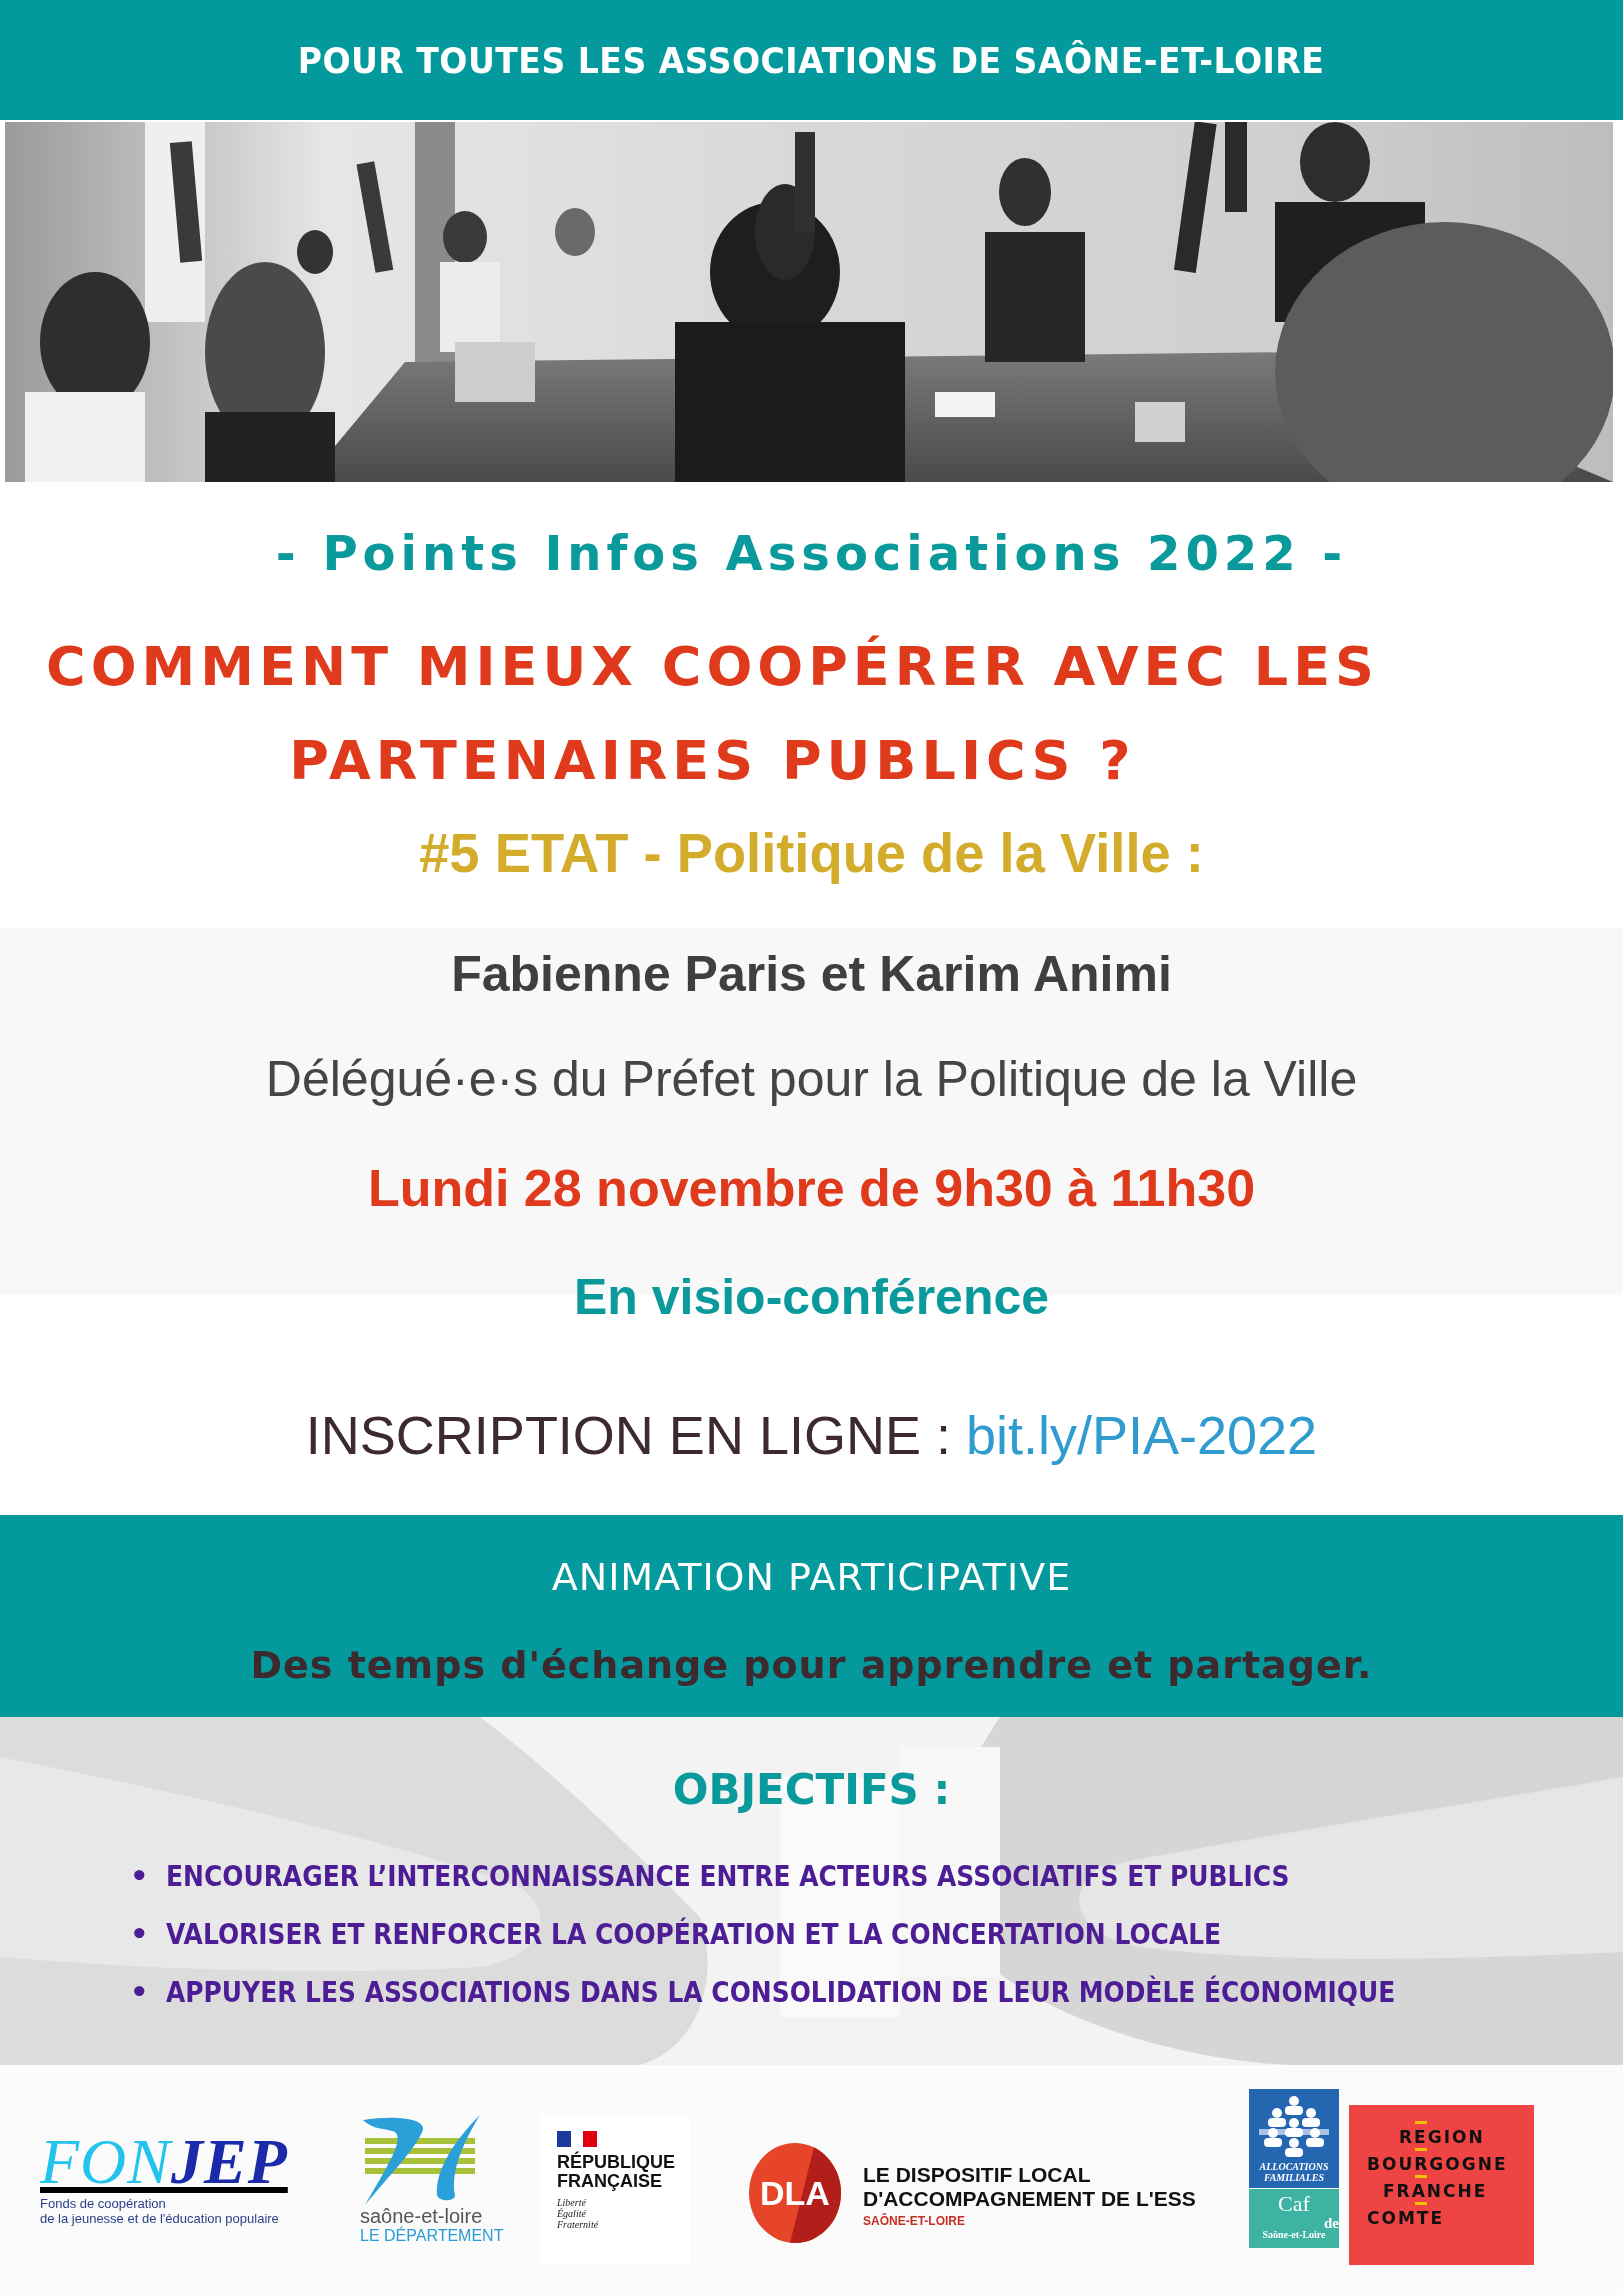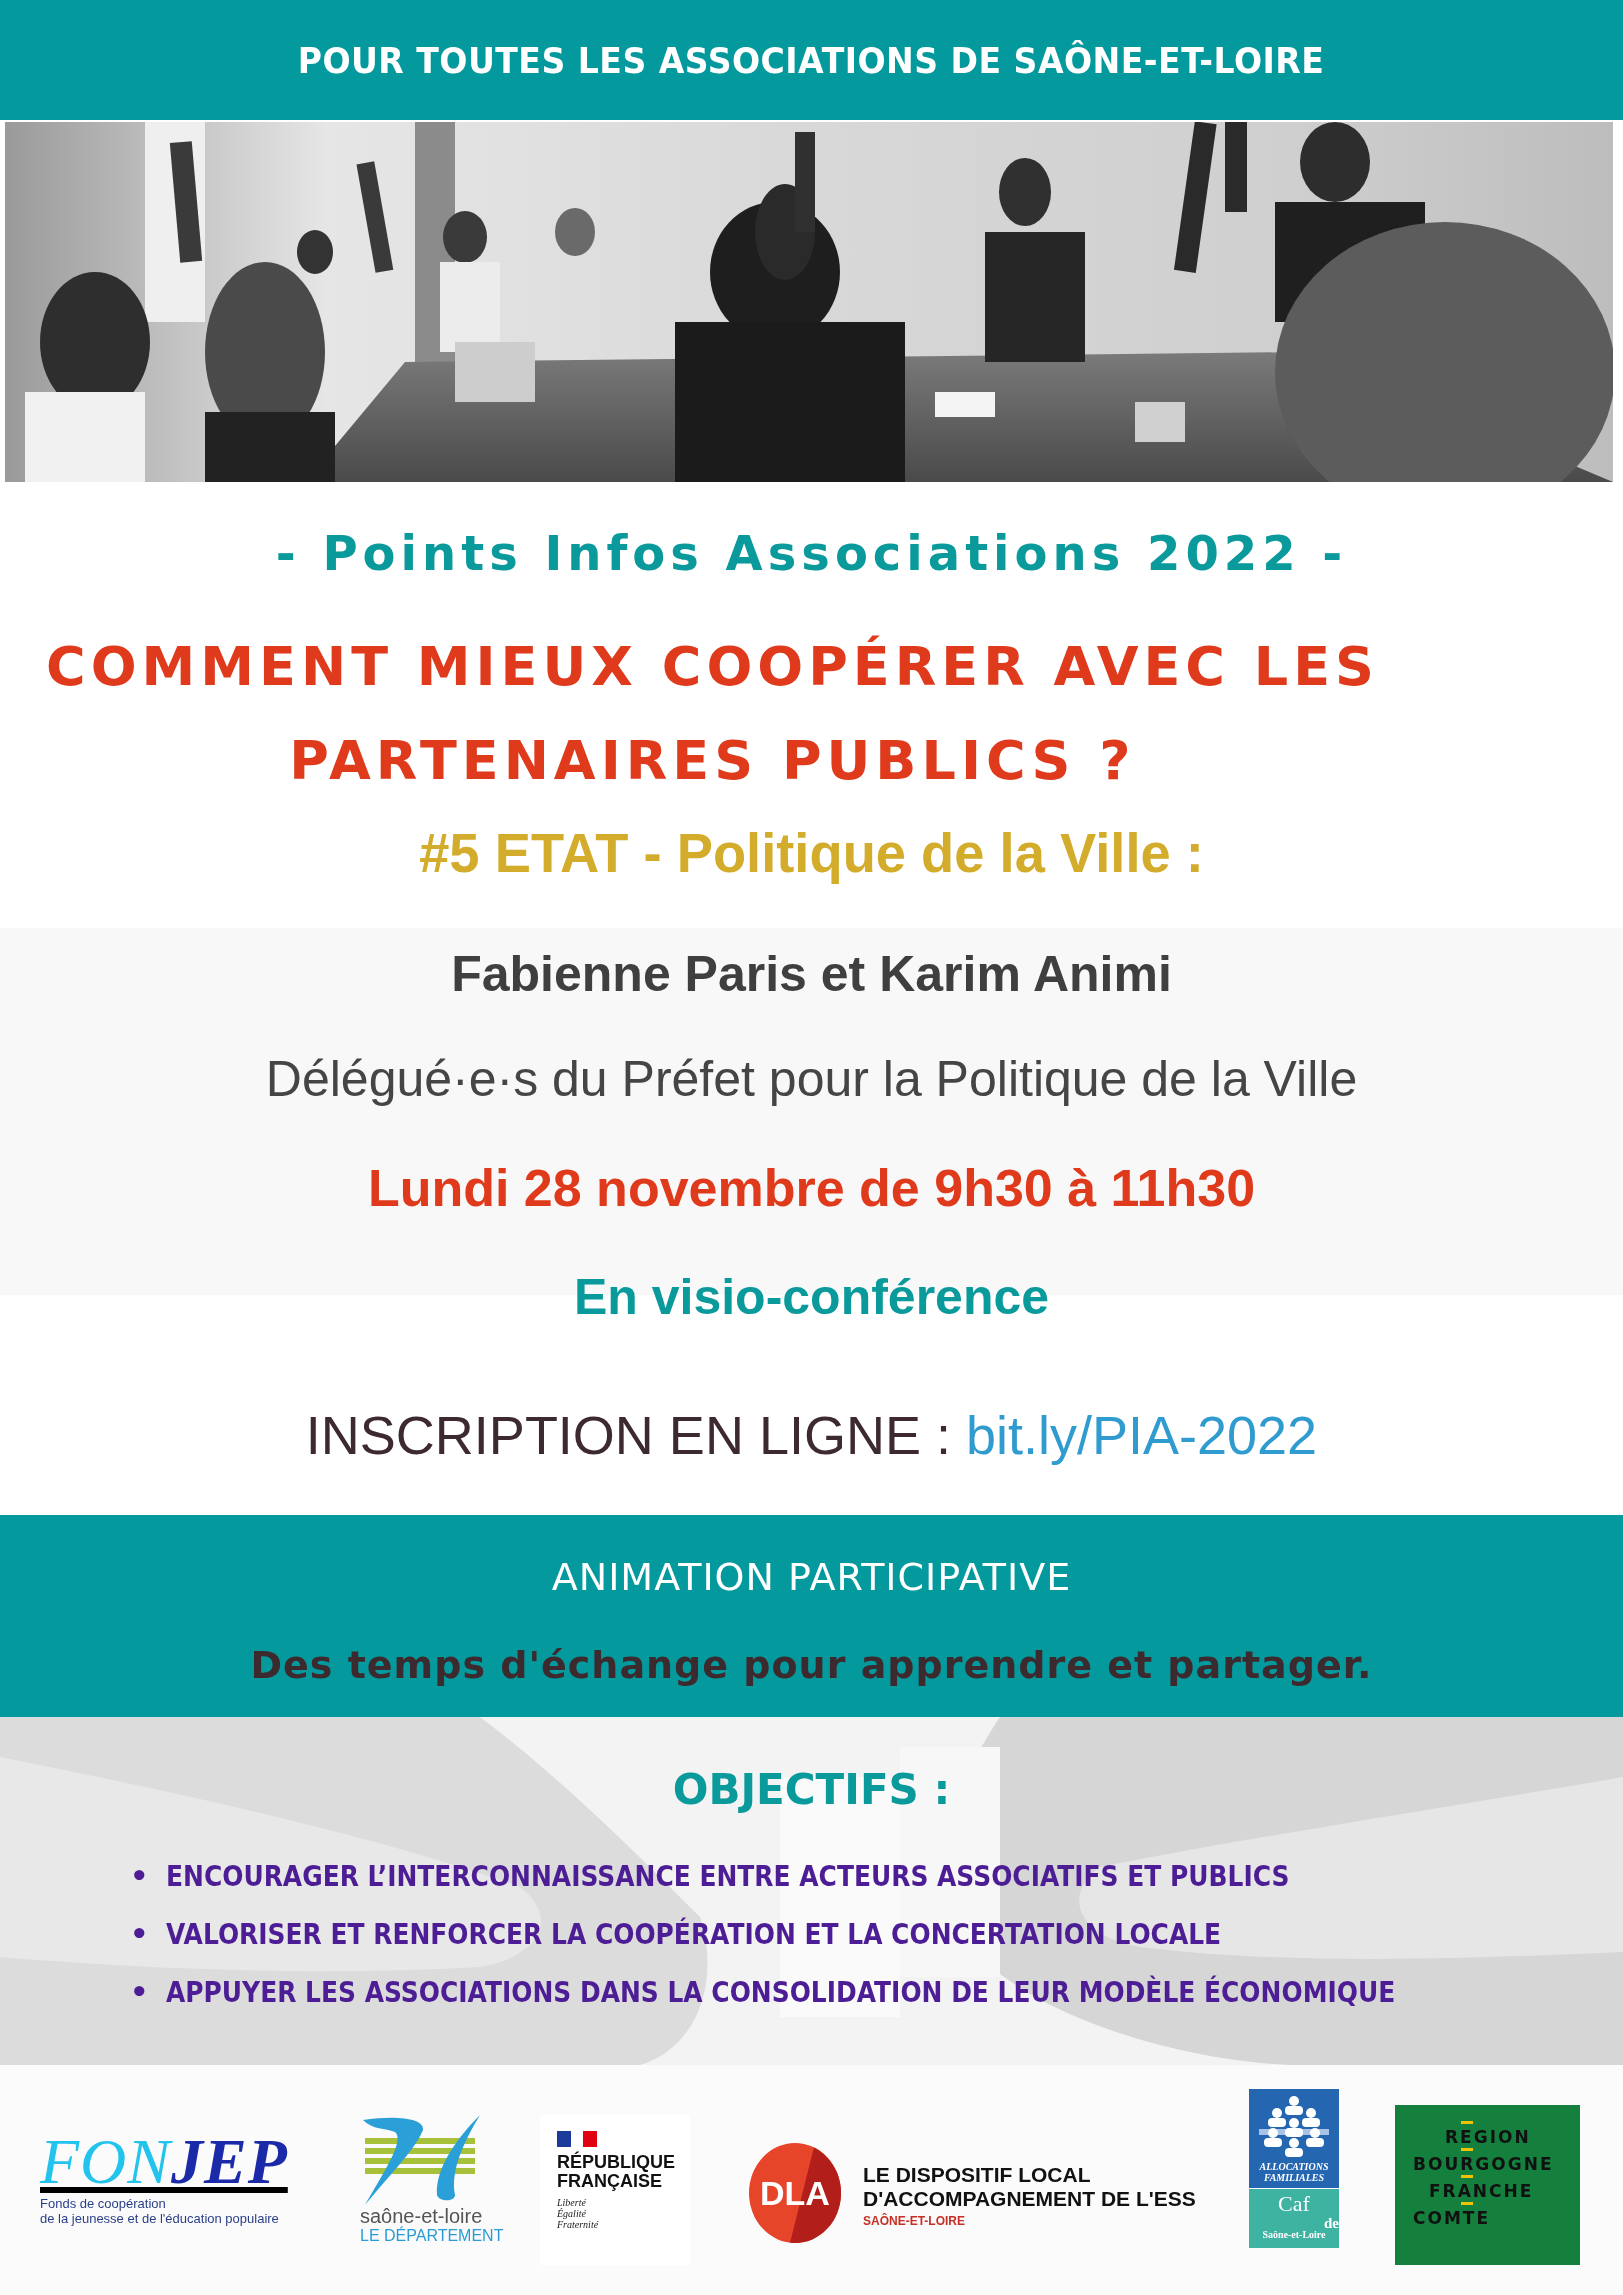--- a/index.html
+++ b/index.html
@@ -133,21 +133,21 @@
     .dla .l3 { position: absolute; left: 118px; top: 79px; font-family: "Liberation Sans", sans-serif; font-weight: bold; font-size: 12px; color: #c62f24; }
 
     .caf { left: 1249px; top: 24px; width: 90px; height: 159px; }
     .caf .top { position: absolute; left: 0; top: 0; width: 90px; height: 99px; background: #2566b0; }
     .caf .bottom { position: absolute; left: 0; top: 100px; width: 90px; height: 59px; background: #3fb3a2; }
     .caf .alloc { position: absolute; left: 0; top: 72px; width: 90px; text-align: center; font-family: "Liberation Serif", serif; font-style: italic; font-weight: bold; font-size: 10px; line-height: 11px; color: #ffffff; }
     .caf .caf-name { position: absolute; left: 0; top: 102px; width: 90px; text-align: center; font-family: "Liberation Serif", serif; font-size: 22px; color: #ffffff; }
     .caf .de { position: absolute; left: 0; top: 126px; width: 90px; text-align: right; font-family: "Liberation Serif", serif; font-weight: bold; font-size: 15px; color: #ffffff; }
     .caf .dept { position: absolute; left: 0; top: 140px; width: 90px; text-align: center; font-family: "Liberation Serif", serif; font-weight: bold; font-size: 10px; color: #ffffff; }
 
-    .region { left: 1395px; top: 40px; width: 185px; height: 160px; background: #15803d; }
+    .region { left: 1349px; top: 40px; width: 185px; height: 160px; background: #ef4444; }
     .region .line { position: absolute; font-family: "DejaVu Sans", sans-serif; font-weight: bold; font-size: 17px; letter-spacing: 2px; color: #111111; white-space: nowrap; }
     .region .dash { position: absolute; width: 12px; height: 3px; background: #f2c200; }
   </style>
 </head>
 <body>
 
 <div class="top-banner">
   <span>POUR TOUTES LES ASSOCIATIONS DE SAÔNE-ET-LOIRE</span>
 </div>
 

